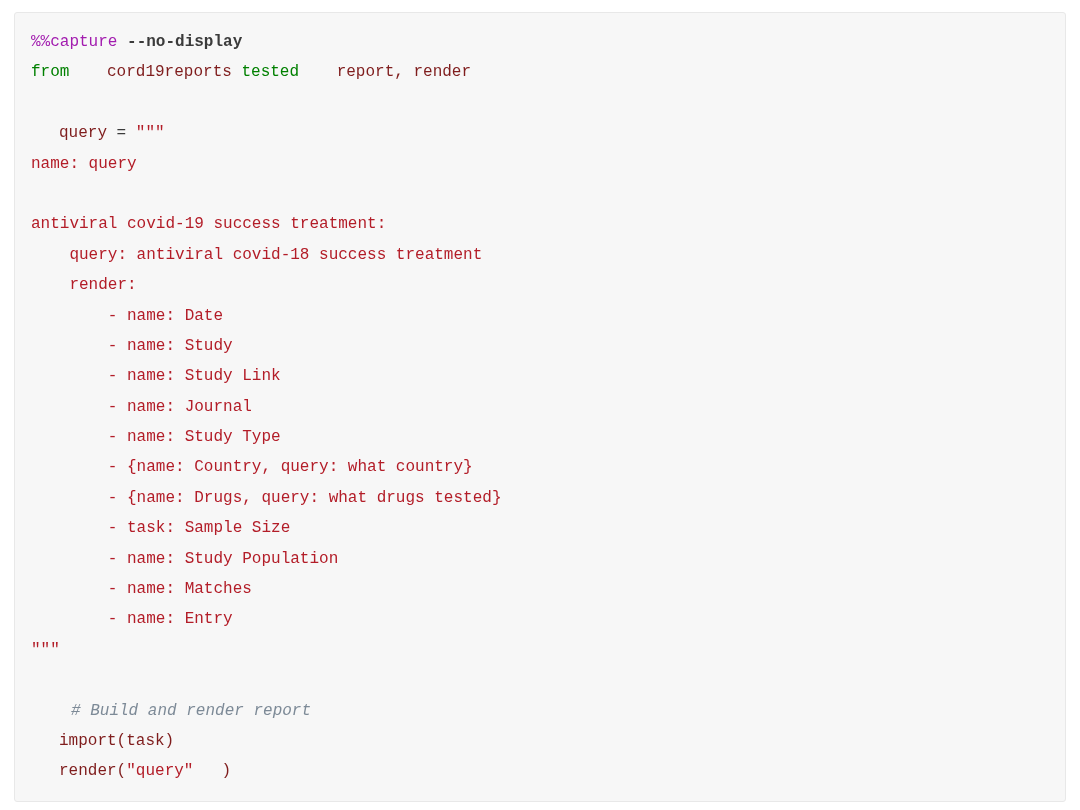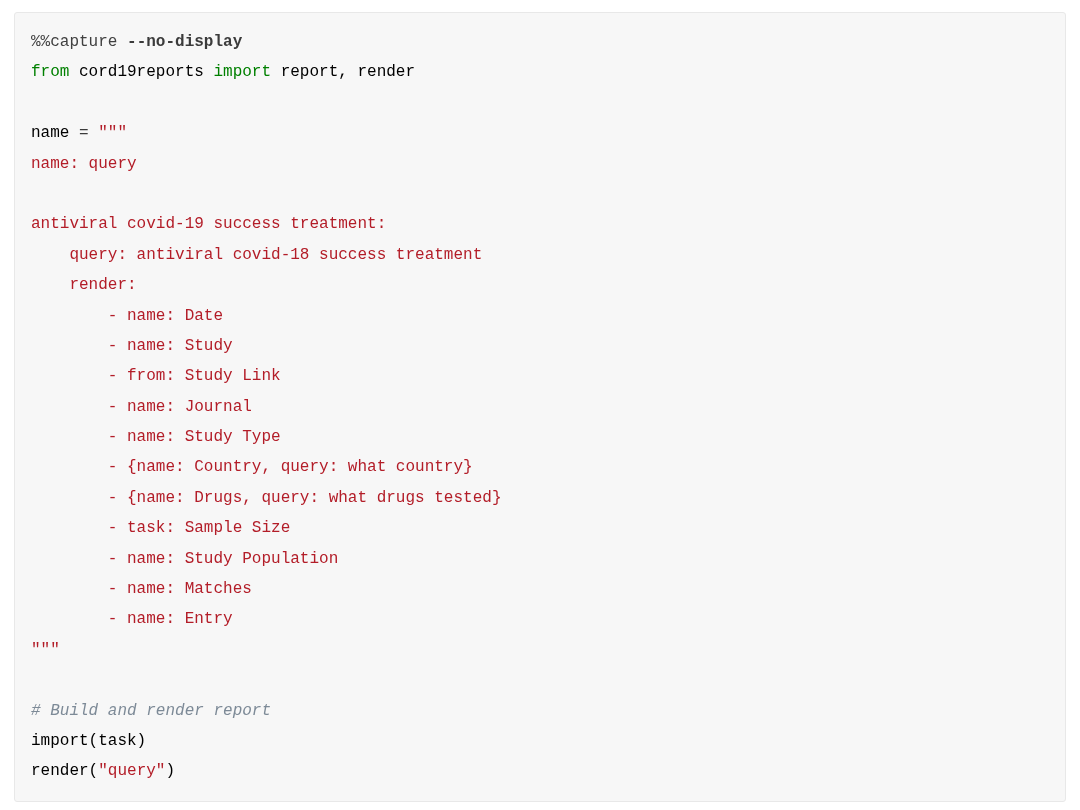--- a/index.html
+++ b/index.html
@@ -19,44 +19,44 @@
     padding: 14px 16px;
   }
   pre.code {
     margin: 0;
     font-family: "SFMono-Regular", Consolas, "Liberation Mono", Menlo, monospace;
     font-size: 16px;
     line-height: 1.9;
     color: #3b3b3b;
     white-space: pre;
   }
-  .tok-magic   { color: #404040; text-align: right; }
+  .tok-magic   { color: #a21caf; text-align: right; }
   .tok-flag    { color: #3b3b3b; font-weight: bold; }
   .tok-kw      { color: #008000; font-weight: 400; }
-  .tok-id      { color: #000000; }
+  .tok-id      { color: #7f1d1d; margin-left: 28px; }
   .tok-op      { color: #3b3b3b; }
   .tok-str     { color: #b31d28; }
-  .tok-comment { color: #7d8a97; font-style: italic; }
+  .tok-comment { color: #7d8a97; font-style: italic; margin-left: 40px; }
 </style>
 </head>
 <body>
 
 <div class="cell">
 <pre class="code"><span class="tok-magic">%%capture</span><span class="tok-flag"> --no-display</span>
-<span class="tok-kw">from</span><span class="tok-id"> cord19reports </span><span class="tok-kw">import</span><span class="tok-id"> report, render</span>
+<span class="tok-kw">from</span><span class="tok-id"> cord19reports </span><span class="tok-kw">tested</span><span class="tok-id"> report, render</span>
 <span></span>
-<span class="tok-id">name </span><span class="tok-op">=</span><span class="tok-str"> """</span>
+<span class="tok-id">query </span><span class="tok-op">=</span><span class="tok-str"> """</span>
 <span class="tok-str">name: query</span>
 <span class="tok-str"></span>
 <span class="tok-str">antiviral covid-19 success treatment:</span>
 <span class="tok-str">    query: antiviral covid-18 success treatment</span>
 <span class="tok-str">    render:</span>
 <span class="tok-str">        - name: Date</span>
 <span class="tok-str">        - name: Study</span>
-<span class="tok-str">        - from: Study Link</span>
+<span class="tok-str">        - name: Study Link</span>
 <span class="tok-str">        - name: Journal</span>
 <span class="tok-str">        - name: Study Type</span>
 <span class="tok-str">        - {name: Country, query: what country}</span>
 <span class="tok-str">        - {name: Drugs, query: what drugs tested}</span>
 <span class="tok-str">        - task: Sample Size</span>
 <span class="tok-str">        - name: Study Population</span>
 <span class="tok-str">        - name: Matches</span>
 <span class="tok-str">        - name: Entry</span>
 <span class="tok-str">"""</span>
 <span></span>

